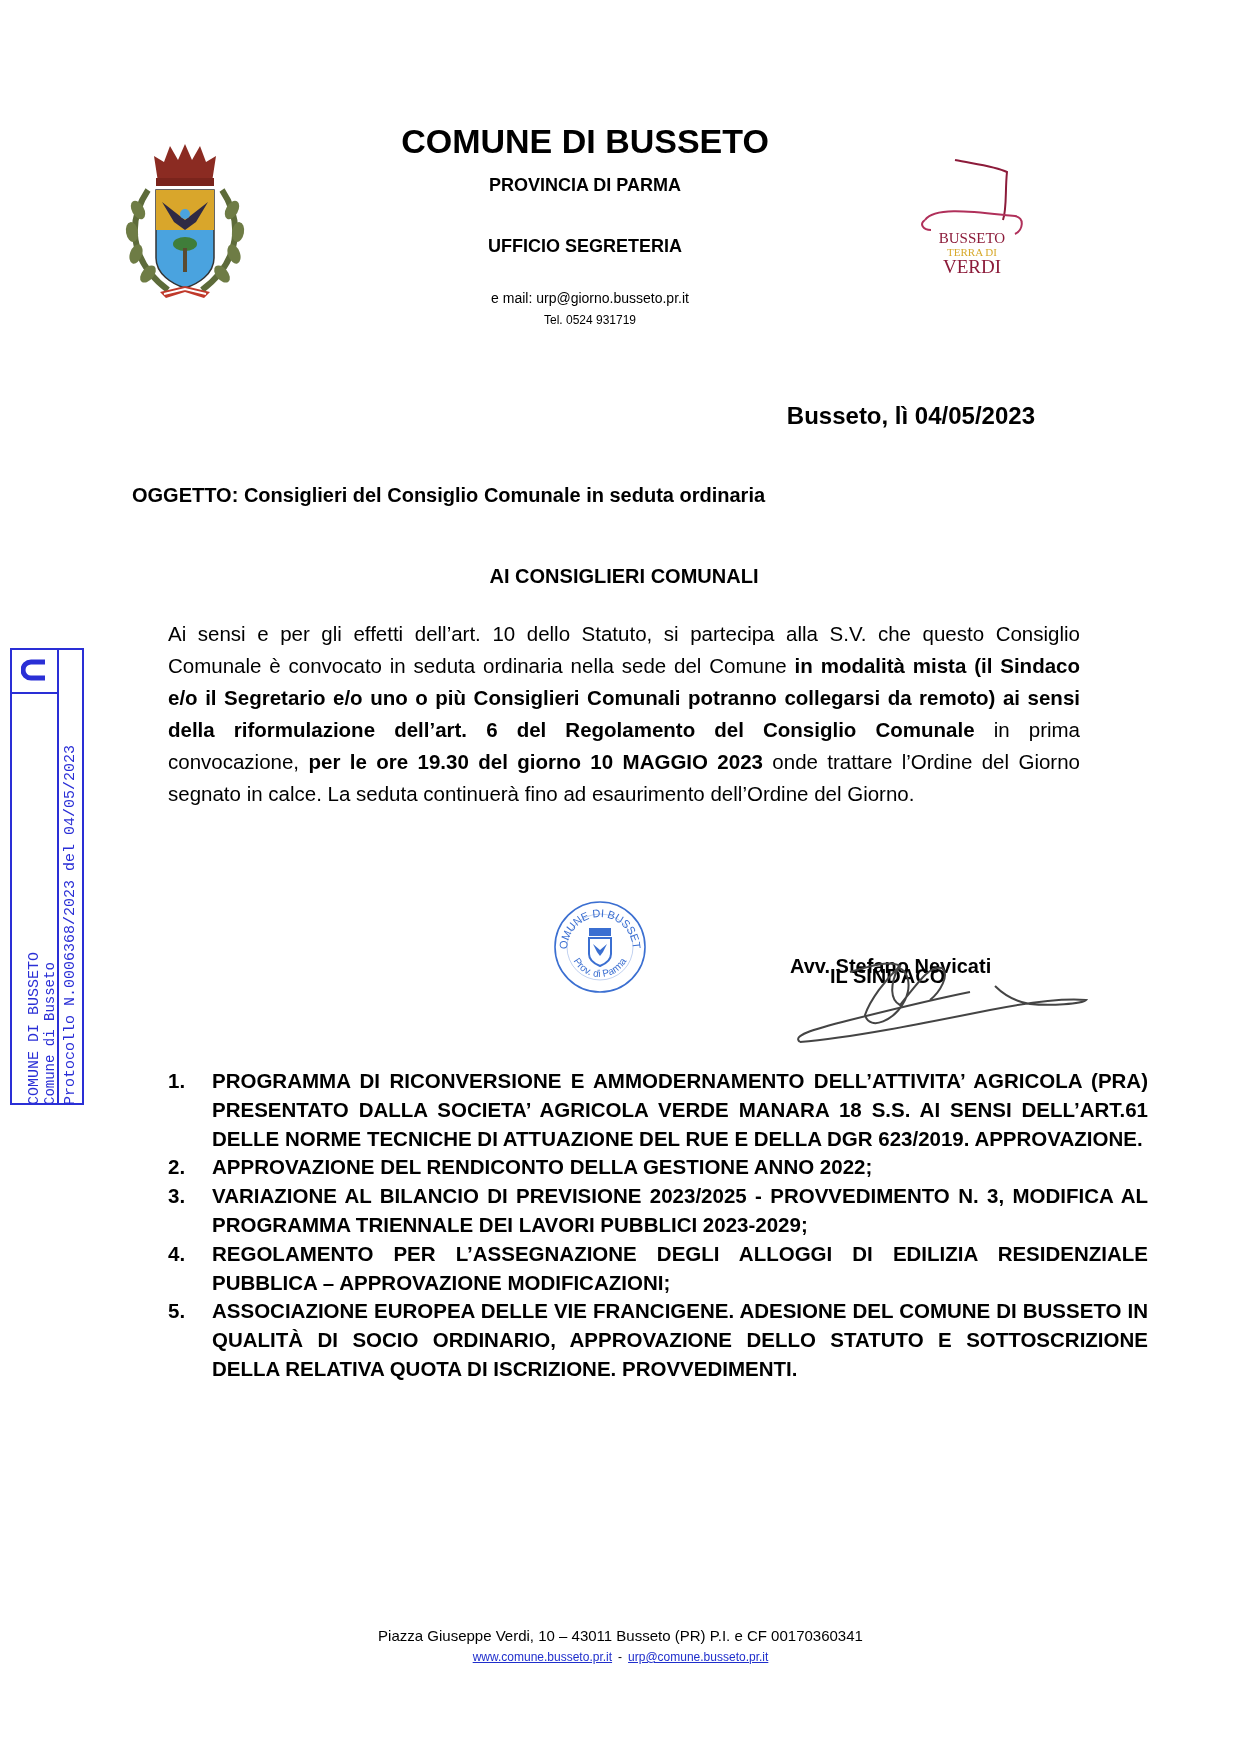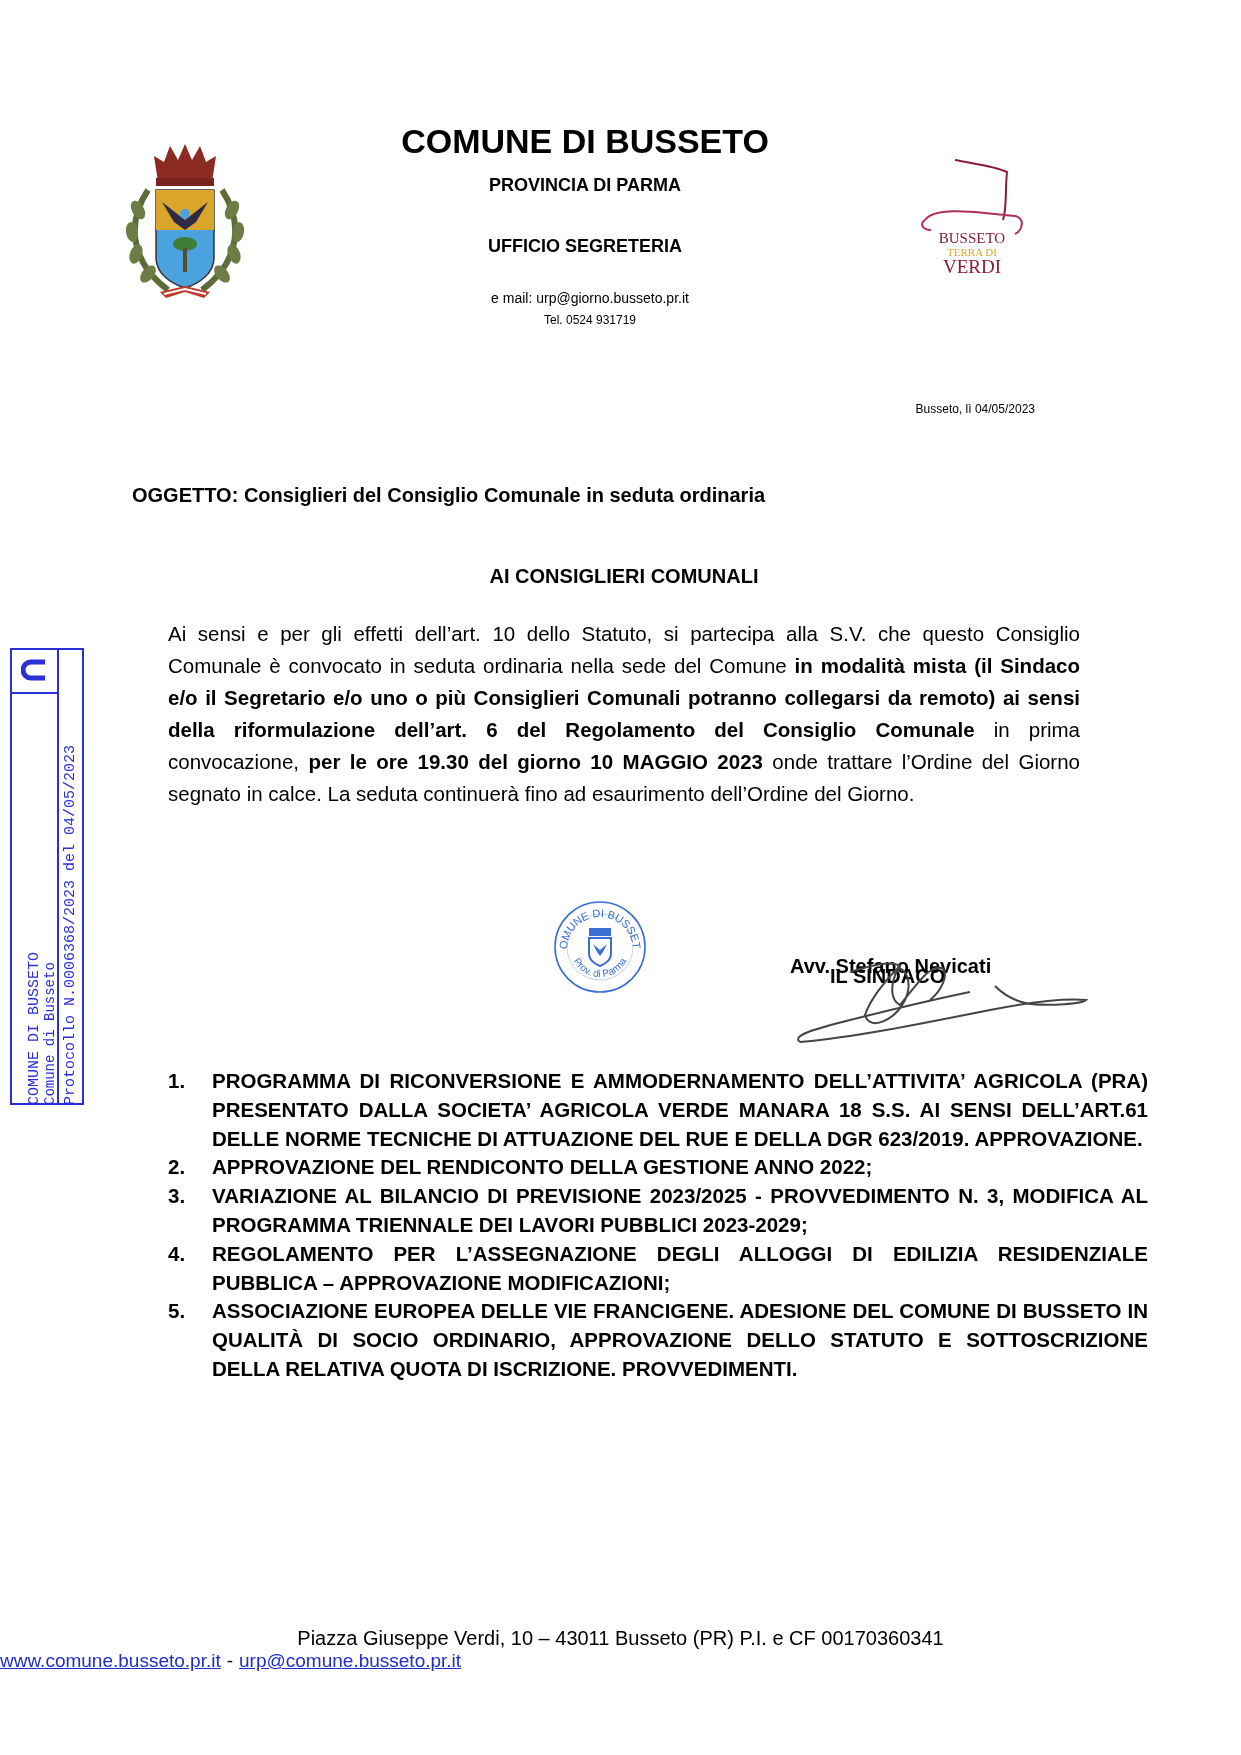--- a/index.html
+++ b/index.html
@@ -11,21 +11,21 @@
 
   
   #crest { left: 118px; top: 140px; width: 134px; height: 165px; }
   #brand-logo { left: 915px; top: 150px; width: 115px; height: 125px; }
   #title { left: 0; width: 1170px; top: 122px; text-align: center; font-size: 34px; font-weight: bold; letter-spacing: 0px; }
   #province { left: 0; width: 1170px; top: 175px; text-align: center; font-size: 18px; font-weight: bold; }
   #office { left: 0; width: 1170px; top: 236px; text-align: center; font-size: 18px; font-weight: bold; }
   #email { left: 0; width: 1180px; top: 290px; text-align: center; font-size: 14px; }
   #phone { left: 0; width: 1180px; top: 313px; text-align: center; font-size: 12px; }
 
-  #date { right: 206px; top: 402px; font-size: 12px; font-weight: normal; }
+  #date { right: 206px; top: 402px; font-size: 24px; font-weight: bold; }
   #subject { left: 132px; top: 484px; font-size: 20px; font-weight: bold; }
   #recipients { left: 0; width: 1248px; top: 565px; text-align: center; font-size: 20px; font-weight: bold; }
 
   #body-text { left: 168px; top: 618px; width: 912px; font-size: 20.5px; line-height: 32px; text-align: justify; }
   #body-text b { font-weight: bold; }
 
   
   #stamp { left: 10px; top: 648px; width: 74px; height: 457px; border: 2px solid #2a2fd6; box-sizing: border-box; }
   #stamp .col-left { position: absolute; left: 0; top: 0; width: 47px; height: 100%; border-right: 2px solid #2a2fd6; box-sizing: border-box; }
   #stamp .u-cell { position: absolute; left: 0; top: 0; width: 100%; height: 44px; border-bottom: 2px solid #2a2fd6; box-sizing: border-box; }
@@ -41,22 +41,22 @@
   #mayor-name { left: 790px; top: 955px; font-size: 20px; font-weight: bold; }
   #signature { left: 790px; top: 940px; width: 300px; height: 115px; }
 
   
   #agenda { left: 168px; top: 1067px; width: 980px; margin: 0; padding: 0; list-style: none; }
   #agenda li { position: relative; padding-left: 44px; font-size: 20.5px; font-weight: bold; line-height: 28.8px; text-align: justify; text-align-last: left; }
   #agenda li .num { position: absolute; left: 0; top: 0; }
   #agenda li .txt { display: block; }
 
   
-  #footer-address { left: 0; width: 1241px; top: 1627px; text-align: center; font-size: 20px; }
-  #footer-links { left: 0; width: 1241px; top: 1650px; text-align: left; font-size: 19px; }
+  #footer-address { left: 0; width: 1241px; top: 1627px; text-align: center; font-size: 15px; }
+  #footer-links { left: 0; width: 1241px; top: 1650px; text-align: center; font-size: 12px; }
   #footer-links a { color: #1f2ecc; text-decoration: underline; }
   #footer-links .sep { color: #000; margin: 0 6px; }
 </style>
 </head>
 <body>
 
 <div id="crest" class="abs">
   <svg width="134" height="165" viewBox="0 0 134 165">
 
     <path d="M40 42 L36 16 L46 22 L52 6 L60 20 L67 4 L74 20 L82 6 L88 22 L98 16 L94 42 Z" fill="#8b2b22"></path>

